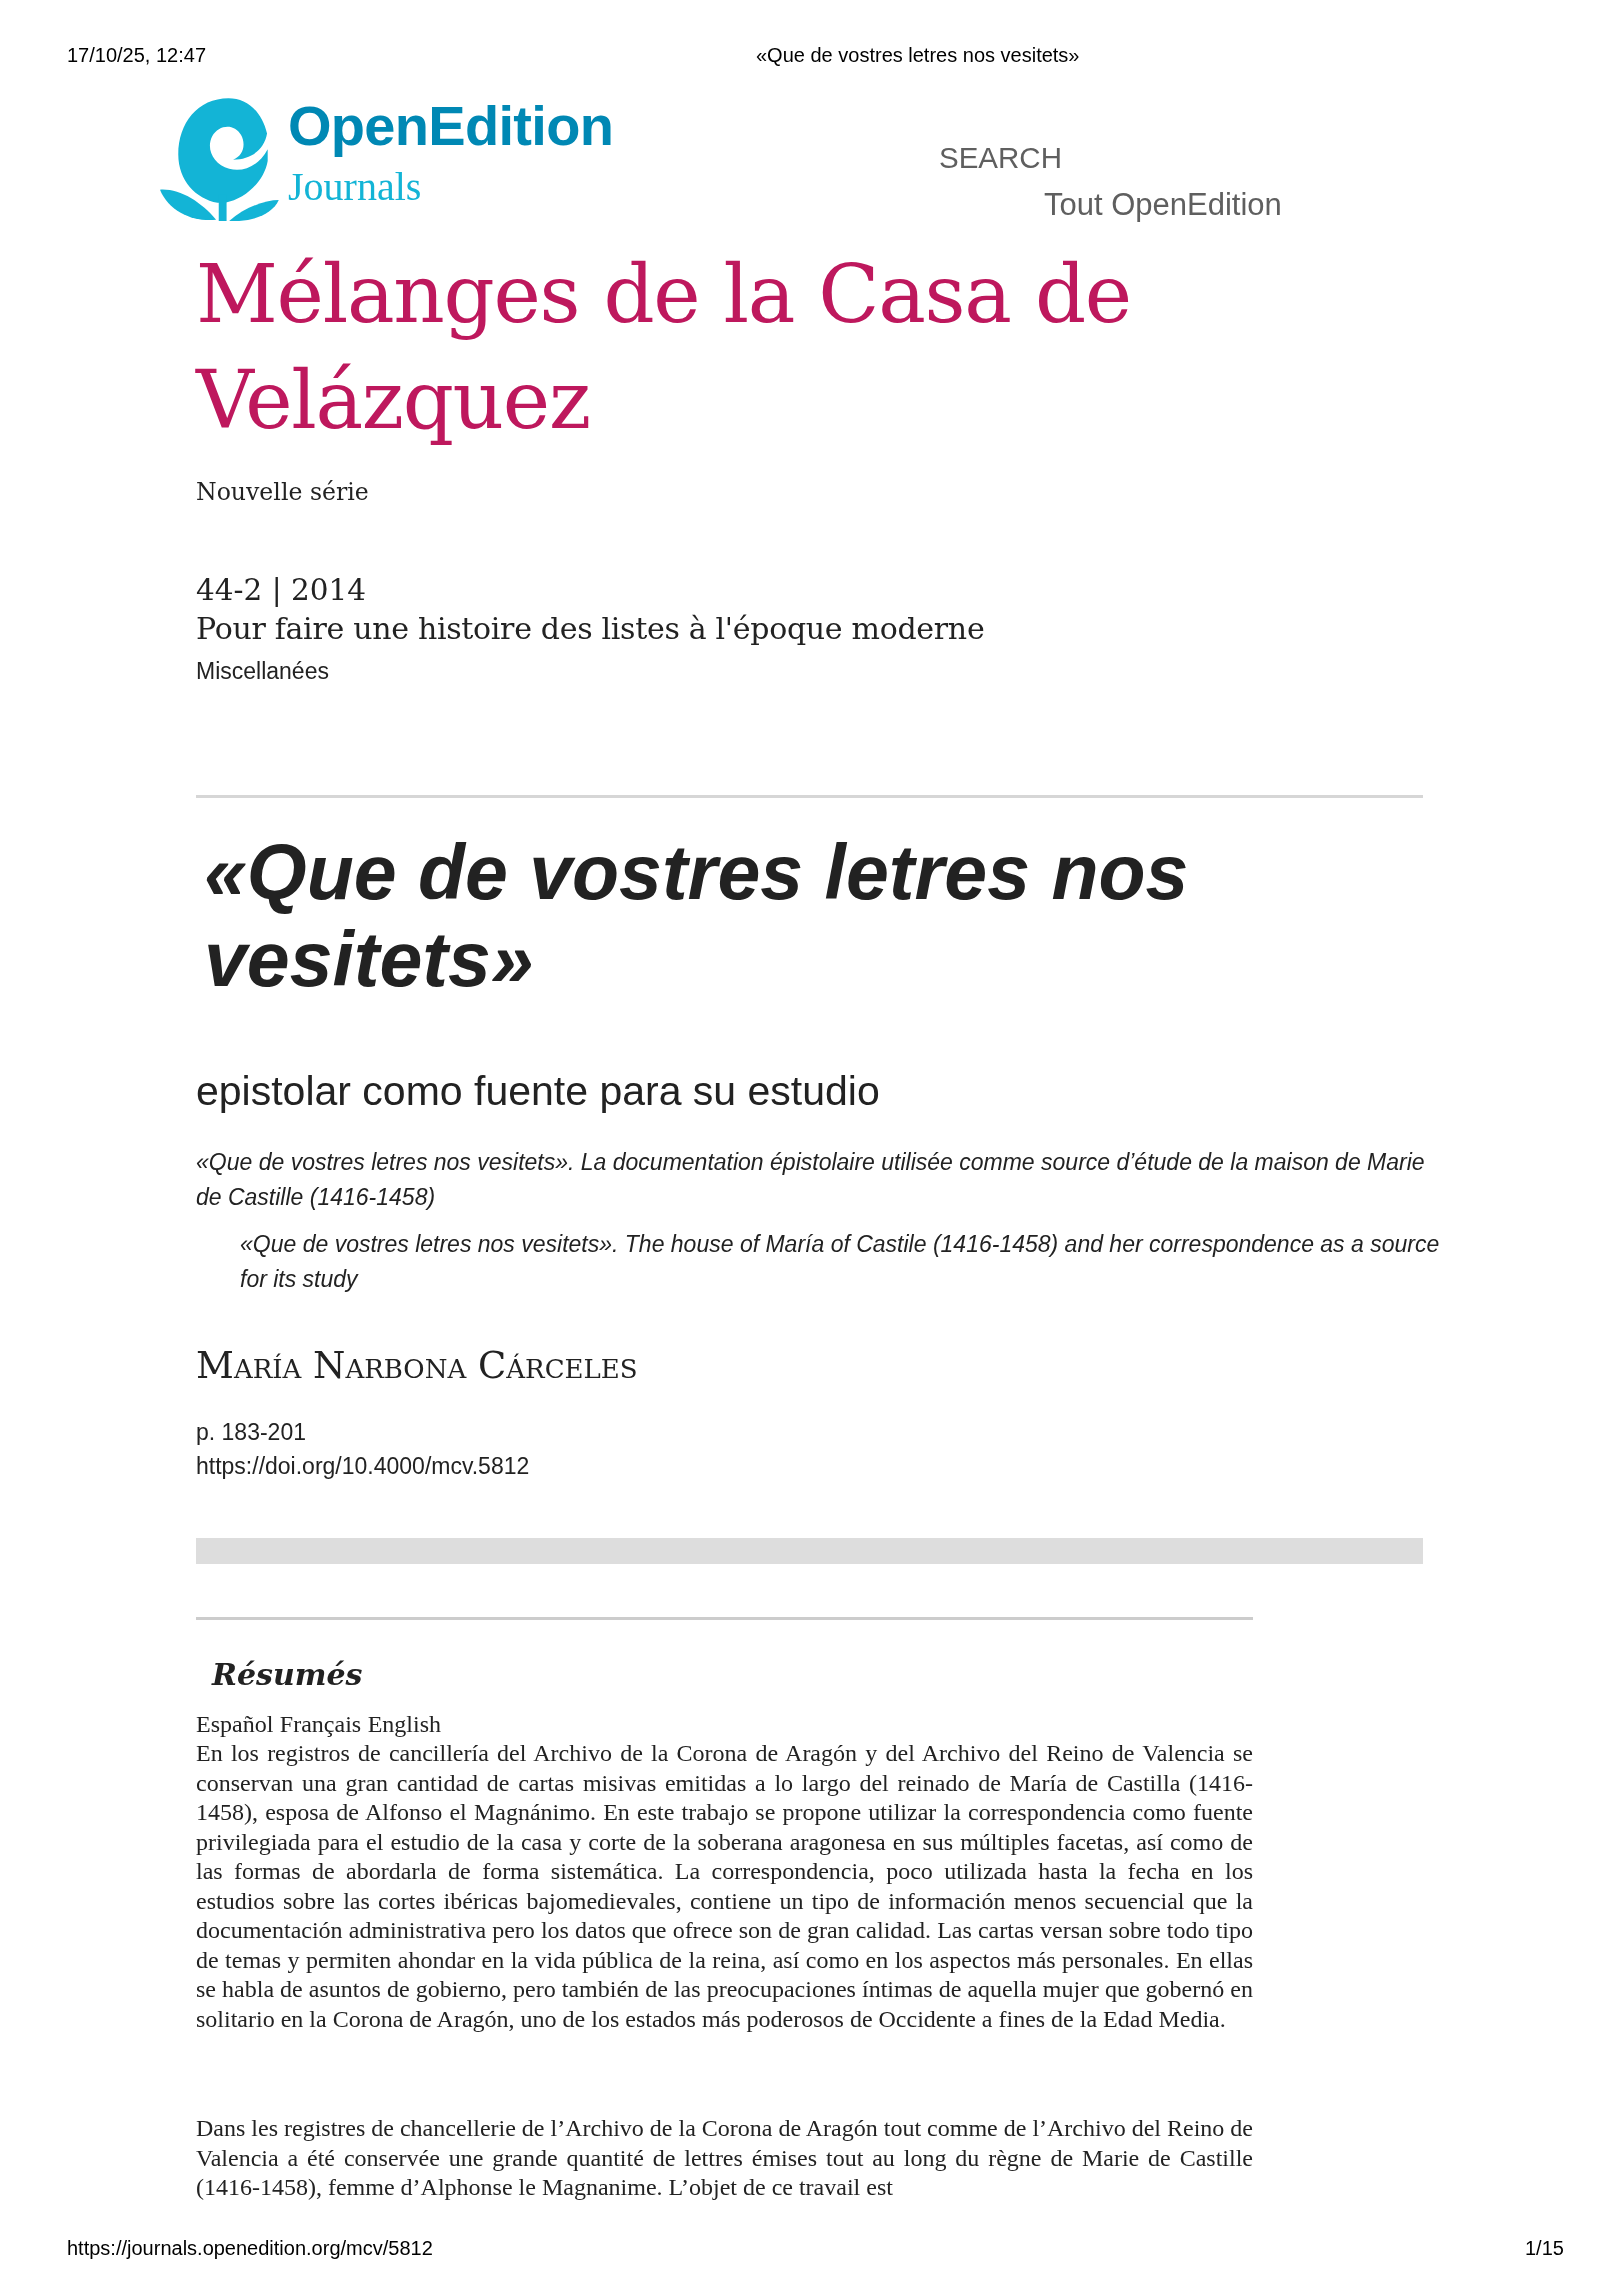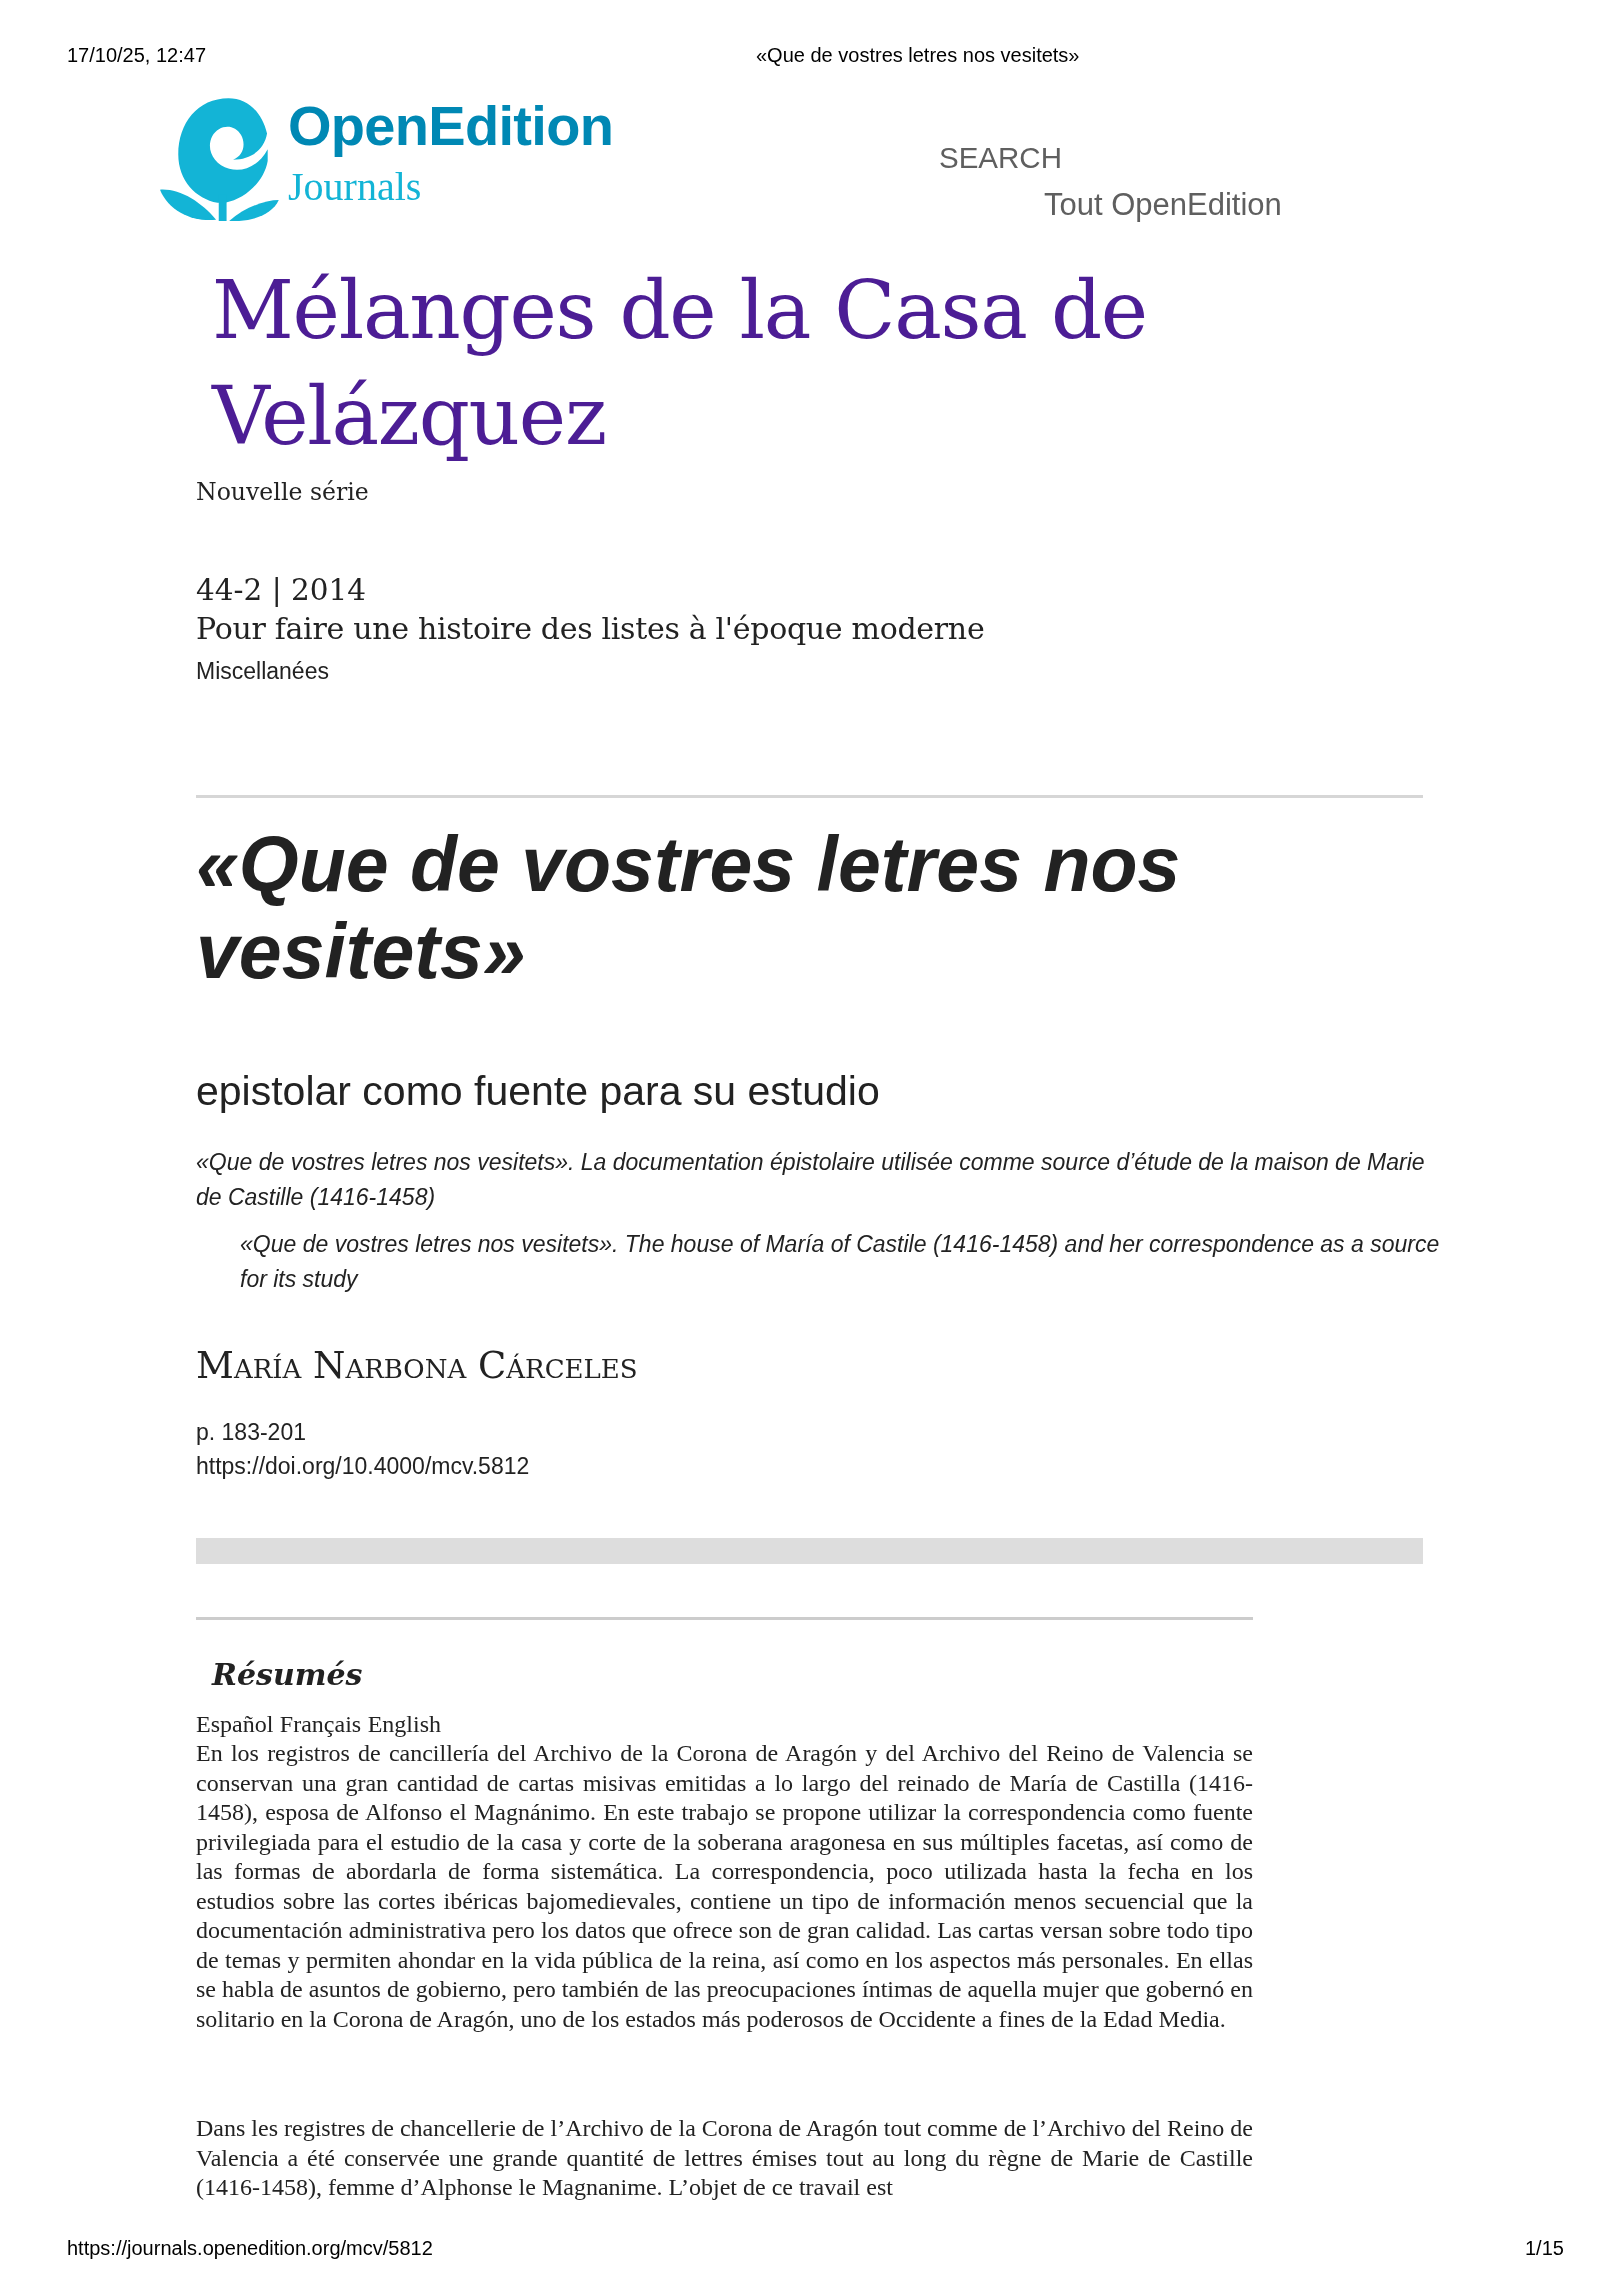--- a/index.html
+++ b/index.html
@@ -30,32 +30,32 @@
   }
   .nav-link {
     font-family: "Liberation Sans", sans-serif; color: #5f5f5f;
     font-size: 29.5px; line-height: 1; white-space: nowrap; text-decoration: none;
   }
 
   
   .journal-title {
     left: 196px; top: 242px; width: 1244px;
     font-family: "DejaVu Serif", serif; font-size: 80px; line-height: 106px;
-    color: #4c1d95; letter-spacing: -1.3px; margin: 16px; font-weight: normal;
+    color: #be185d; letter-spacing: -1.3px; margin: 0; font-weight: normal;
   }
   .series { left: 196px; top: 478px; font-family: "DejaVu Serif", serif; font-size: 23.6px; color: #222; }
   .issue-num { left: 196px; top: 573px; font-family: "DejaVu Serif", serif; font-size: 29.5px; color: #222; }
   .issue-title { left: 196px; top: 611px; font-family: "DejaVu Serif", serif; font-size: 30px; color: #222; white-space: nowrap; letter-spacing: -0.3px; }
   .rubric { left: 196px; top: 658px; font-family: "Liberation Sans", sans-serif; font-size: 23px; color: #222; }
 
   .rule1 { left: 196px; top: 795px; width: 1227px; height: 2.6px; background: #d6d6d6; }
 
   
   .art-title {
-    left: 196px; top: 821px; width: 1244px; margin: 0;
+    left: 196px; top: 821px; width: 1244px; margin: 8px;
     font-family: "Liberation Sans", sans-serif; font-style: italic; font-weight: bold;
     font-size: 77px; line-height: 87px; color: #222;
   }
   .art-subtitle {
     left: 196px; top: 998px; width: 1244px;
     font-family: "Liberation Sans", sans-serif; font-size: 41px; line-height: 62px; color: #222;
   }
   .alt-title {
     left: 196px; width: 1231px;
     font-family: "Liberation Sans", sans-serif; font-style: italic;

